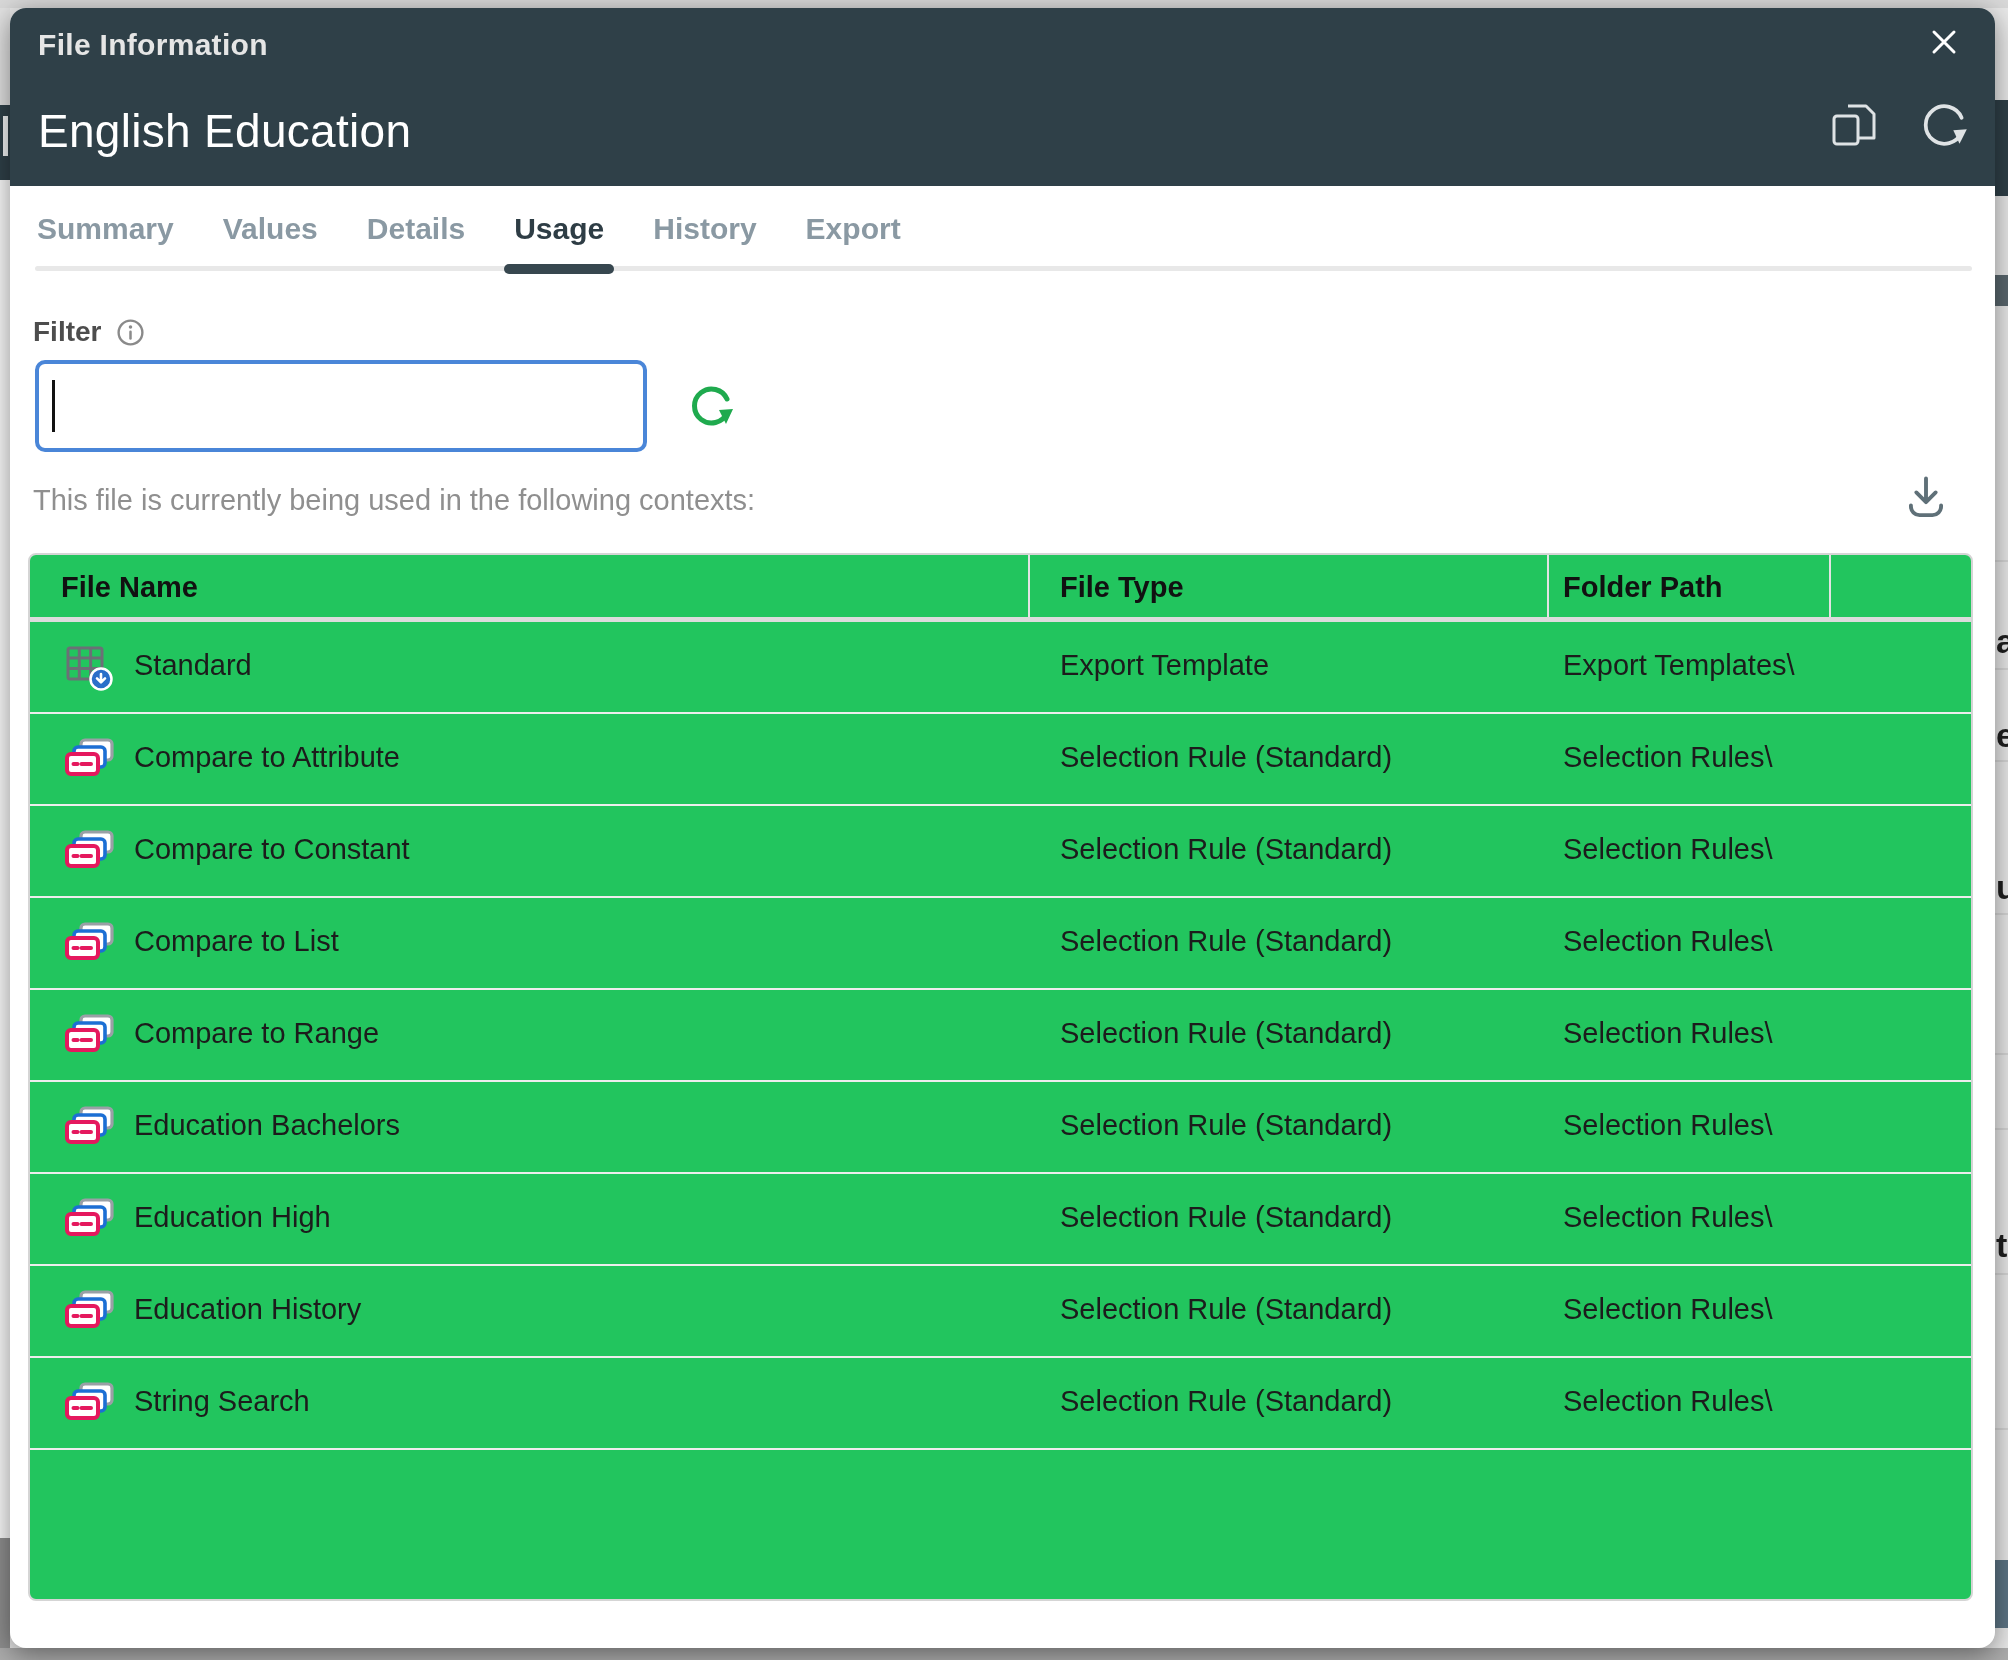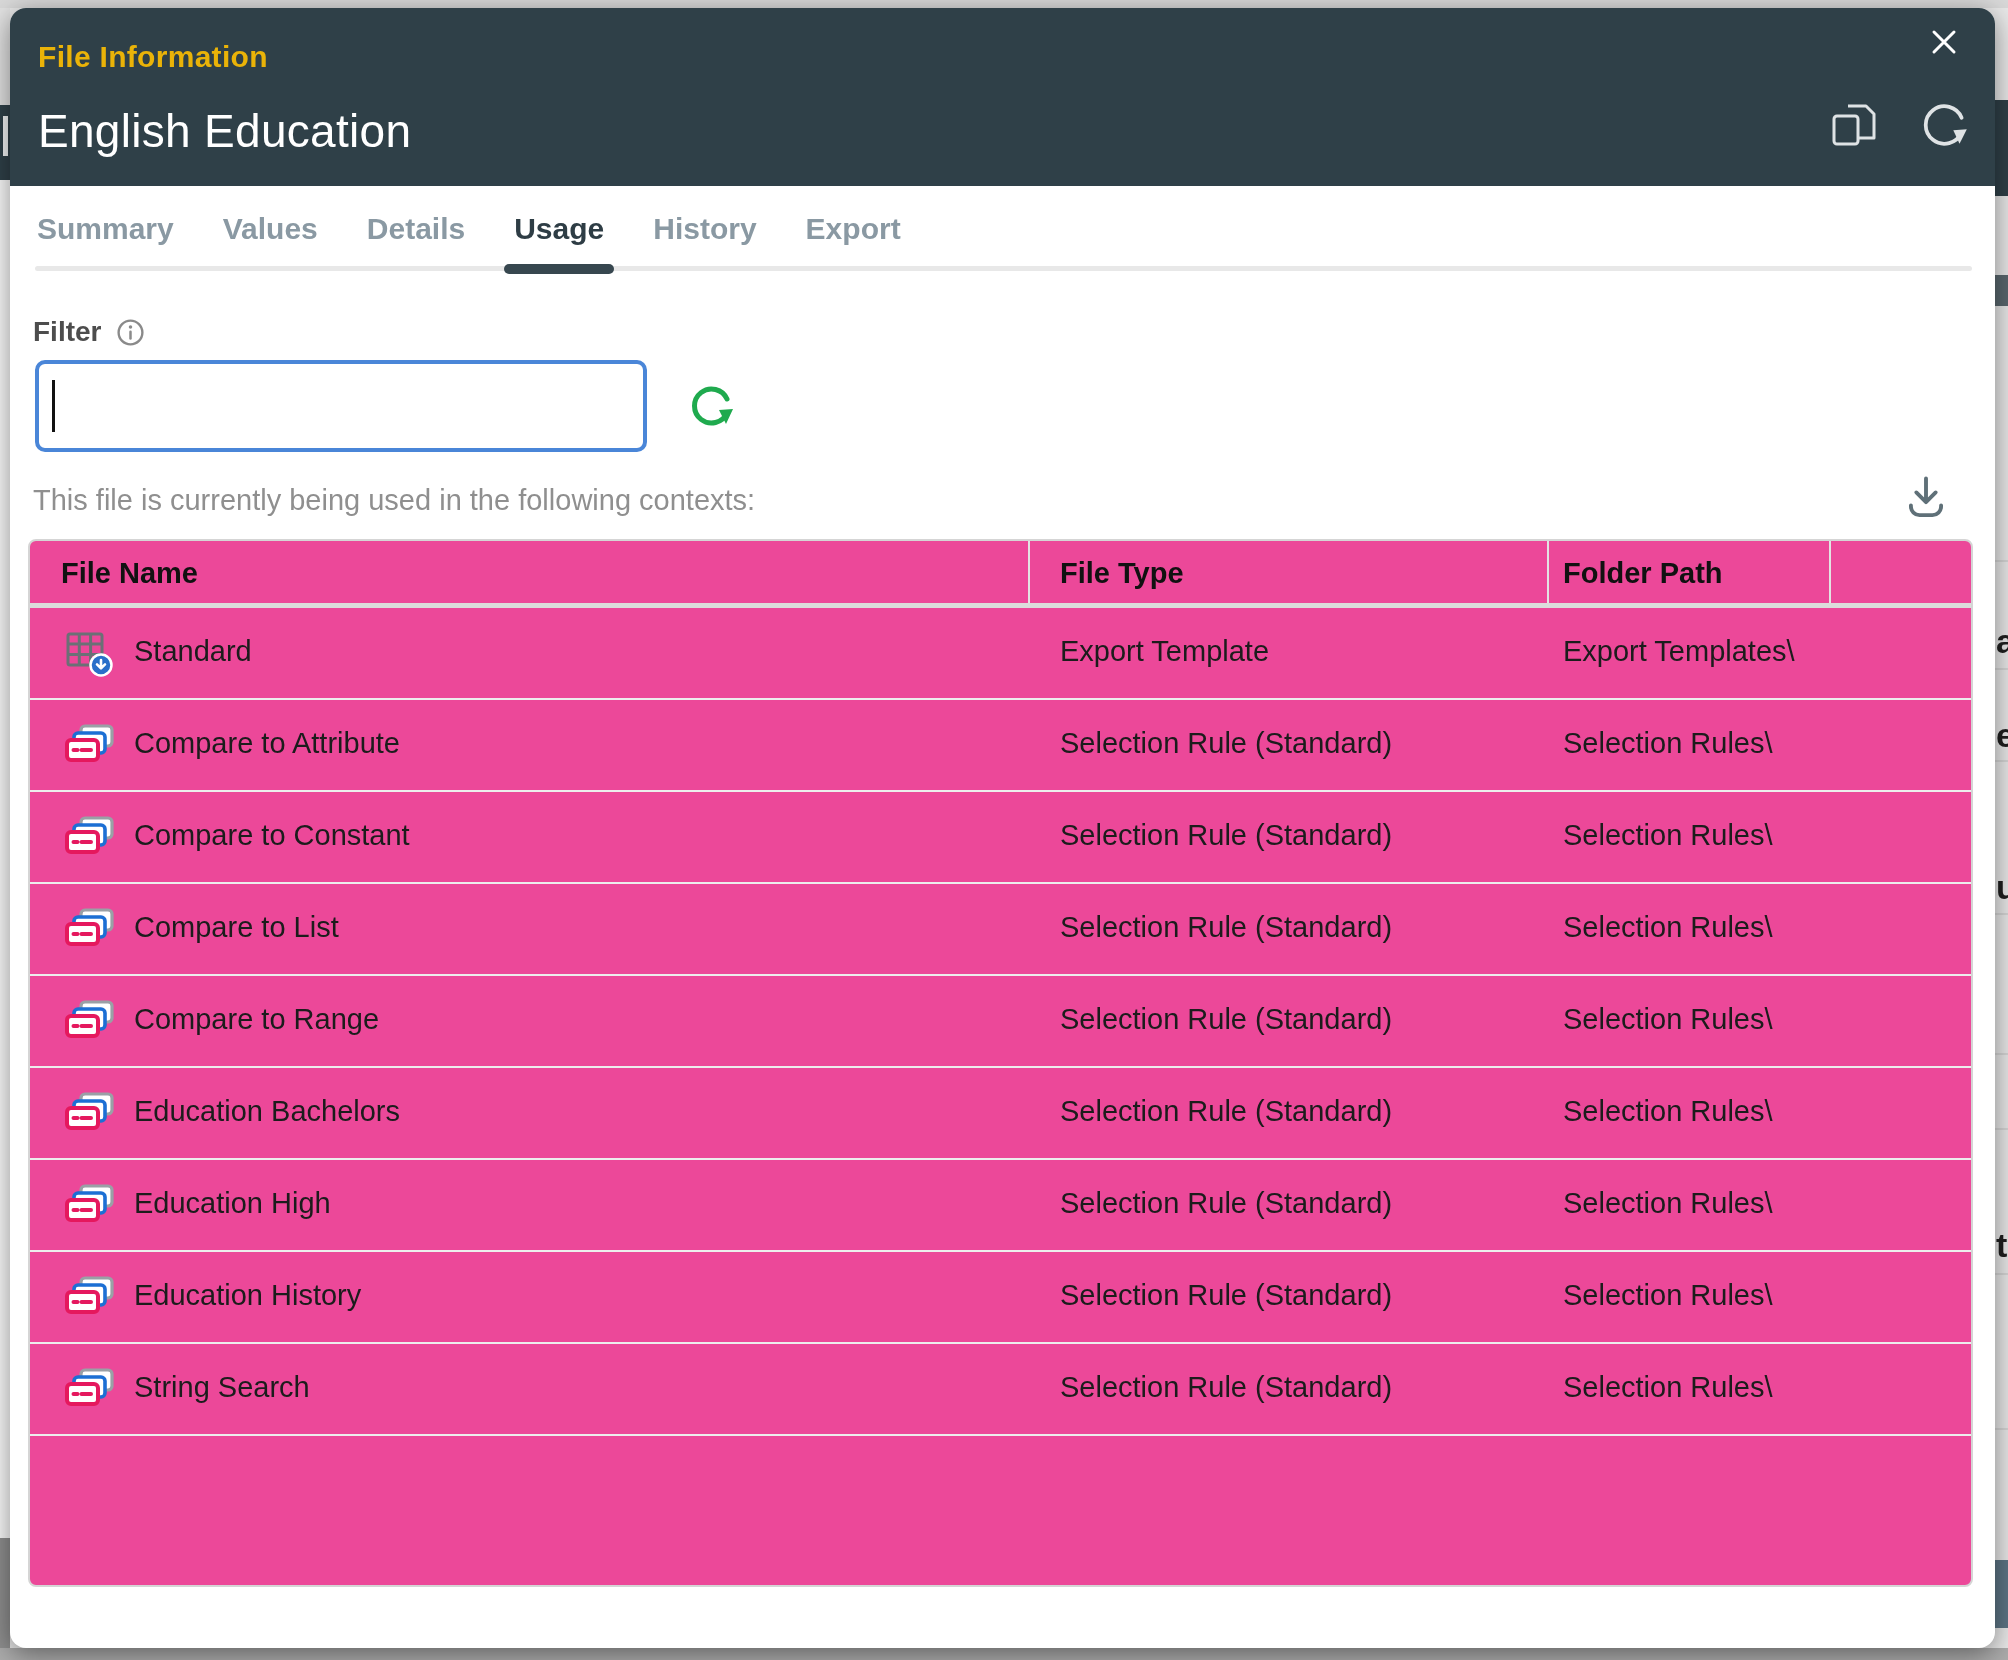--- a/index.html
+++ b/index.html
@@ -18,21 +18,21 @@
   .bg-right .band-dark{position:absolute;left:0;top:92px;width:13px;height:96px;background:#2f4048;}
   .bg-right .band-mid{position:absolute;left:0;top:267px;width:13px;height:31px;background:#5a676e;}
   .bg-right .band-blue{position:absolute;left:0;top:1552px;width:13px;height:68px;background:#5d7585;}
   .bg-right .rowline{position:absolute;left:0;width:13px;height:2px;background:#d6d6d6;}
   .bg-right .edge-letter{position:absolute;left:1px;width:13px;font-size:34px;font-weight:700;color:#1f1f1f;overflow:hidden;white-space:nowrap;}
 
   
   .modal{position:absolute;left:10px;top:8px;width:1985px;height:1640px;background:#ffffff;
          border-radius:16px;box-shadow:0 6px 28px rgba(0,0,0,.45);}
   .modal-header{position:absolute;left:0;top:0;width:100%;height:178px;background:#2f4048;border-radius:16px 16px 0 0;}
-  .dialog-title{position:absolute;left:28px;top:20px;font-size:30px;font-weight:600;color:#eab308;letter-spacing:.3px;margin-top:12px;}
+  .dialog-title{position:absolute;left:28px;top:20px;font-size:30px;font-weight:600;color:#e5e5e5;letter-spacing:.3px;}
   .file-title{position:absolute;left:28px;top:96px;font-size:46px;font-weight:400;color:#ffffff;letter-spacing:.3px;}
   .icon-btn{position:absolute;background:none;border:none;padding:0;margin:0;cursor:pointer;line-height:0;}
   .close-btn{left:1912px;top:12px;width:44px;height:44px;}
   .copy-btn{left:1818px;top:92px;width:52px;height:52px;}
   .reload-btn{left:1908px;top:90px;width:54px;height:54px;}
 
   
   .tabs{position:absolute;left:25px;top:204px;display:flex;gap:45px;justify-content:center;}
   .tab{position:relative;font-size:30px;font-weight:600;color:#8a99a3;padding:0 2px 26px 2px;cursor:pointer;}
   .tab.active{color:#2e3d45;}
@@ -48,22 +48,22 @@
       border:4px solid #4a86d8;border-radius:10px;background:#fff;font-size:30px;padding:0 18px;
       font-family:"Liberation Sans",sans-serif;outline:none;color:#111;}
   .caret{position:absolute;left:17px;top:20px;width:3px;height:52px;background:#111;}
   .green-refresh-btn{left:676px;top:372px;width:52px;height:52px;}
 
   
   .context-note{position:absolute;left:23px;top:476px;font-size:29px;color:#8f8f8f;}
   .download-btn{left:1888px;top:462px;width:56px;height:60px;}
 
   
-  .usage-table{position:absolute;left:18px;top:531px;width:1945px;height:1048px;box-sizing:border-box;
-      border:2px solid #d5d5d5;border-radius:8px;background:#ec4899;overflow:hidden;}
+  .usage-table{position:absolute;left:18px;top:545px;width:1945px;height:1048px;box-sizing:border-box;
+      border:2px solid #d5d5d5;border-radius:8px;background:#22c55e;overflow:hidden;}
   .thead{position:relative;height:62px;}
   .th{position:absolute;top:16px;font-size:29px;font-weight:700;color:#111;}
   .th.c0{left:31px;} .th.c1{left:1030px;text-align:right;} .th.c2{left:1533px;}
   .vdiv{position:absolute;top:0;width:2px;height:62px;background:#e3e3e3;}
   .vdiv.d0{left:998px;} .vdiv.d1{left:1517px;} .vdiv.d2{left:1799px;}
   .head-sep{position:absolute;left:0;top:62px;width:100%;height:5px;background:#dcdcdc;}
   .tbody{position:absolute;left:0;top:67px;width:100%;}
   .row{position:relative;height:90px;border-bottom:2px solid #ededed;cursor:pointer;}
   .row-icon{position:absolute;left:35px;top:23px;width:52px;height:44px;line-height:0;}
   .row-name{position:absolute;left:104px;top:27px;font-size:29px;color:#1c1c1c;}

